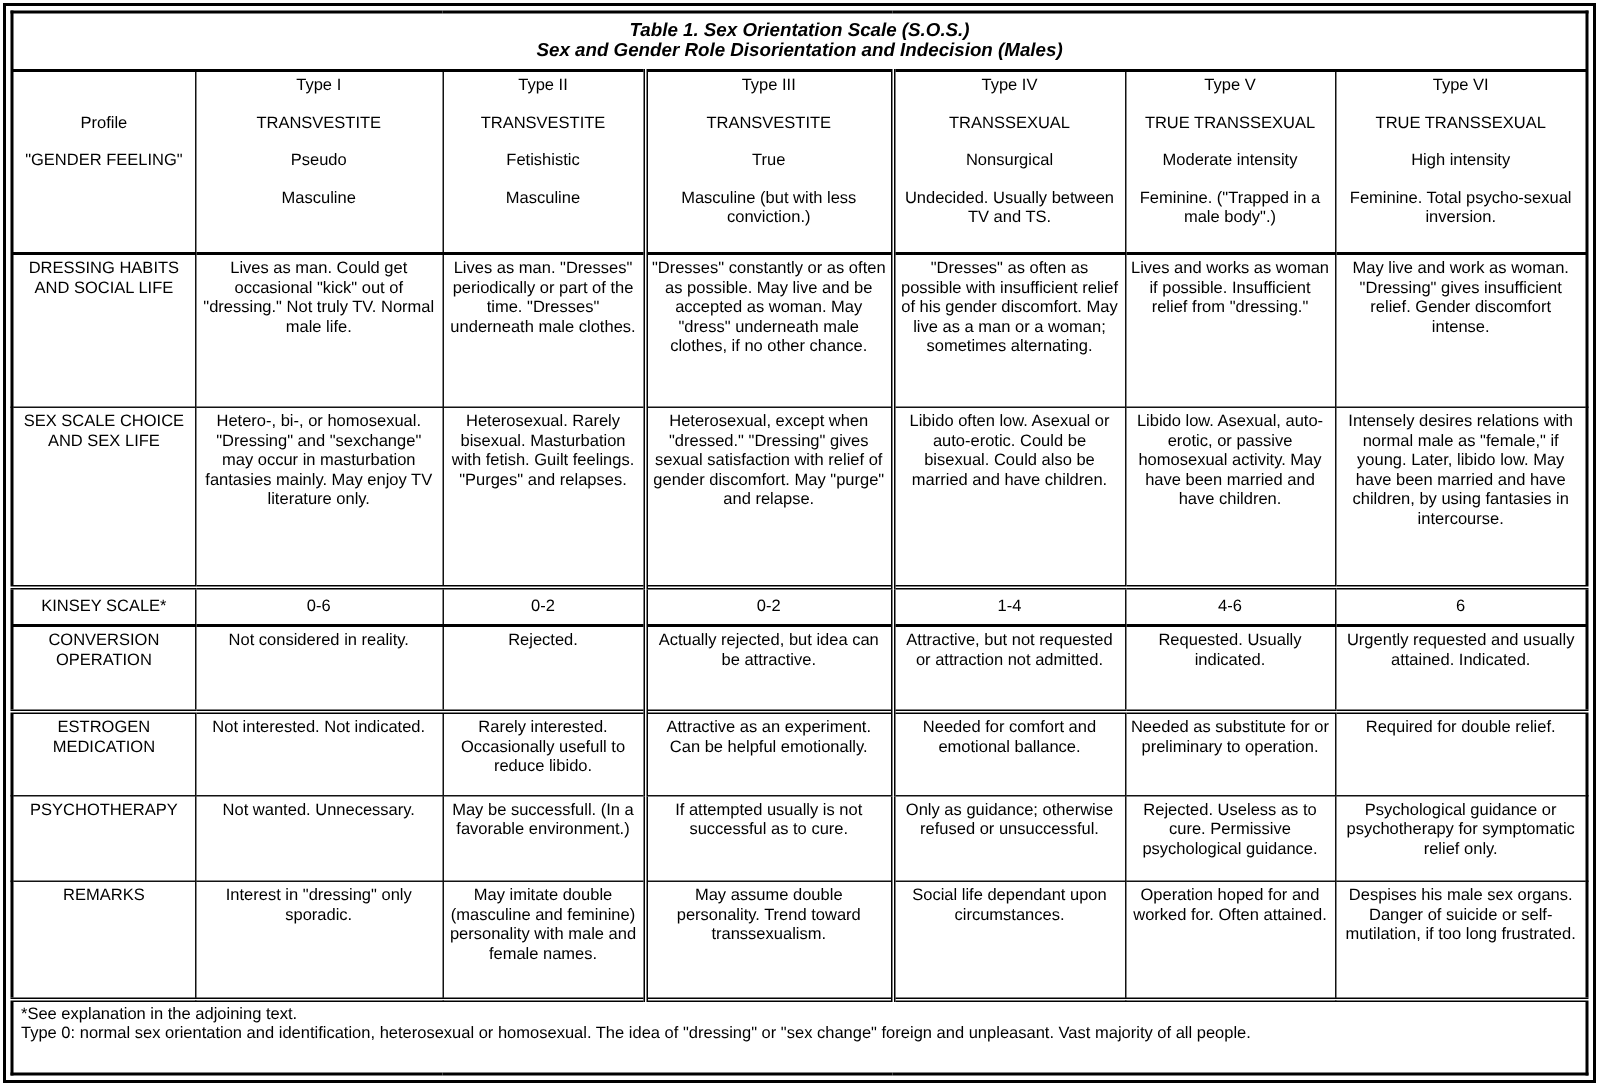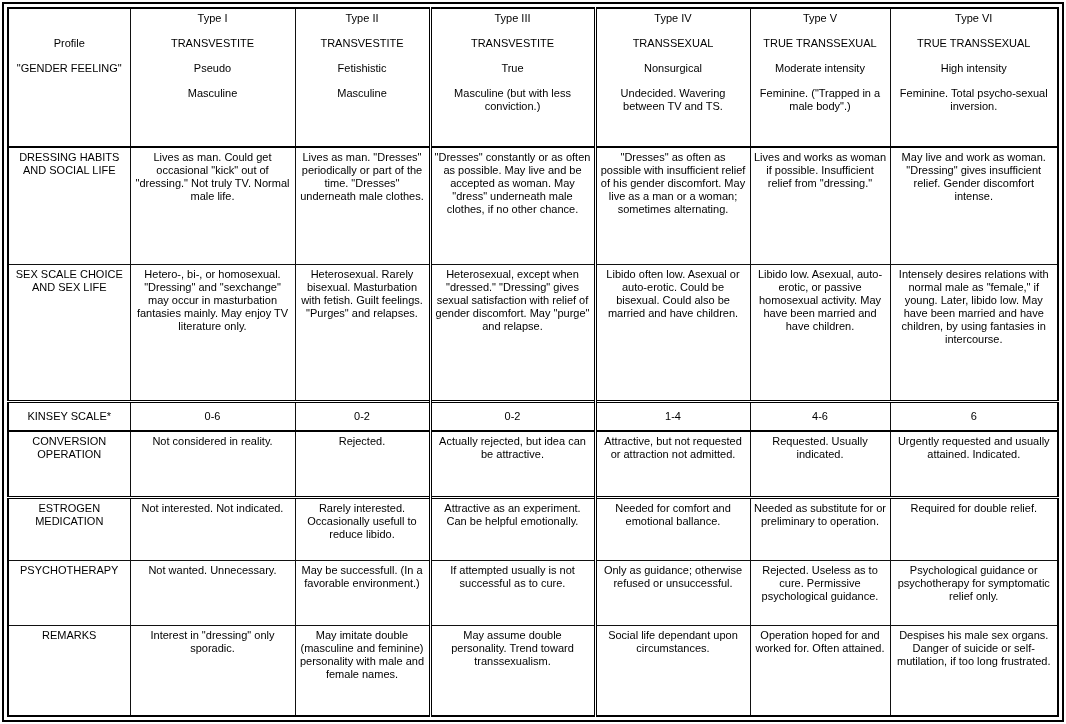--- a/index.html
+++ b/index.html
@@ -82,20 +82,26 @@
       <col style="width:122px">
       <col style="width:165px">
       <col style="width:135px">
       <col style="width:165px">
       <col style="width:155px">
       <col style="width:140px">
       <col style="width:168px">
     </colgroup>
 
     <tbody>
+        <tr class="r-title">
+      <td colspan="7">
+        <div>Table 1. Sex Orientation Scale (S.O.S.)</div>
+        <div>Sex and Gender Role Disorientation and Indecision (Males)</div>
+      </td>
+    </tr>
 
 
     <tr class="r-profile">
       <td>
         <div class="spacer"></div>
         <div class="pline">Profile</div>
         <div>"GENDER FEELING"</div>
       </td>
       <td>
         <div class="pline">Type I</div>
@@ -112,21 +118,21 @@
       <td class="vdbl">
         <div class="pline">Type III</div>
         <div class="pline">TRANSVESTITE</div>
         <div class="pline">True</div>
         <div>Masculine (but with less conviction.)</div>
       </td>
       <td class="vdbl">
         <div class="pline">Type IV</div>
         <div class="pline">TRANSSEXUAL</div>
         <div class="pline">Nonsurgical</div>
-        <div>Undecided. Wavering between TV and TS.</div>
+        <div>Undecided. Usually between TV and TS.</div>
       </td>
       <td>
         <div class="pline">Type V</div>
         <div class="pline">TRUE TRANSSEXUAL</div>
         <div class="pline">Moderate intensity</div>
         <div>Feminine. ("Trapped in a male body".)</div>
       </td>
       <td>
         <div class="pline">Type VI</div>
         <div class="pline">TRUE TRANSSEXUAL</div>
@@ -198,15 +204,21 @@
     <tr class="r-remarks">
       <td>REMARKS</td>
       <td>Interest in "dressing" only sporadic.</td>
       <td>May imitate double (masculine and feminine) personality with male and female names.</td>
       <td class="vdbl">May assume double personality. Trend toward transsexualism.</td>
       <td class="vdbl">Social life dependant upon circumstances.</td>
       <td>Operation hoped for and worked for. Often attained.</td>
       <td>Despises his male sex organs. Danger of suicide or self-mutilation, if too long frustrated.</td>
     </tr>
 
+    <tr class="r-foot">
+      <td colspan="7">
+        <div>*See explanation in the adjoining text.</div>
+        <div>Type 0: normal sex orientation and identification, heterosexual or homosexual. The idea of "dressing" or "sex change" foreign and unpleasant. Vast majority of all people.</div>
+      </td>
+    </tr>
   </tbody>
     </table>
 </div>
 
 </body></html>

